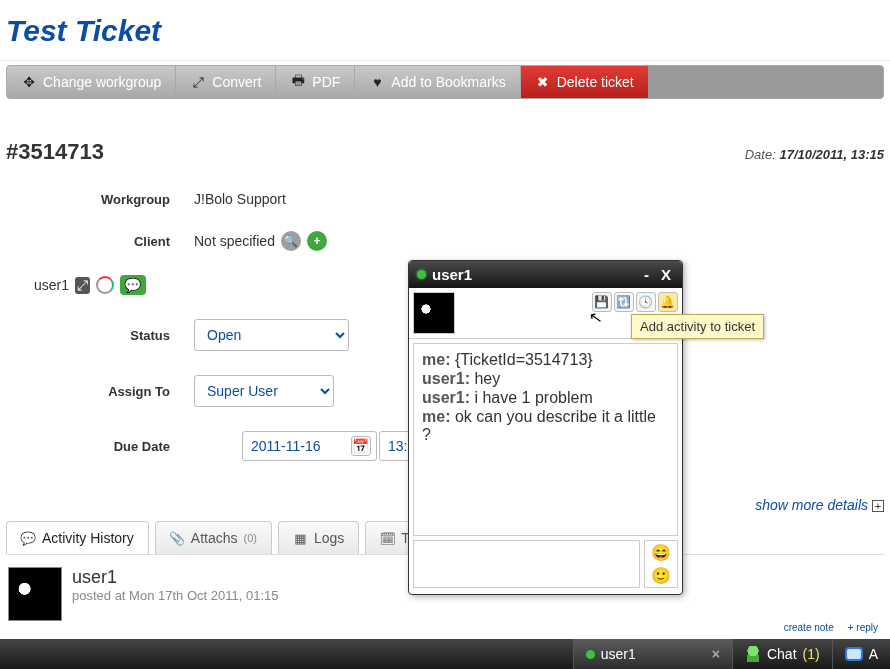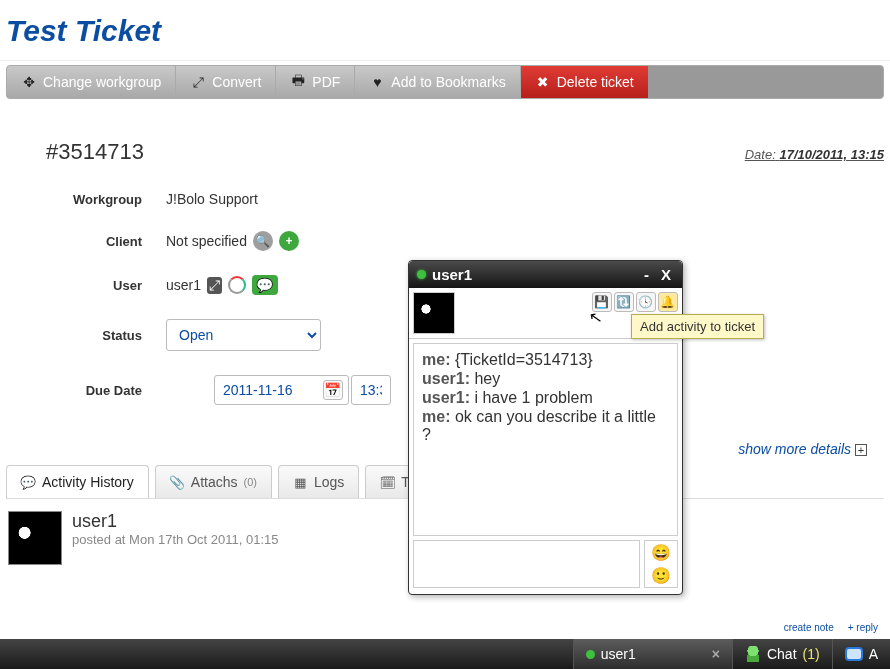--- a/index.html
+++ b/index.html
@@ -42,43 +42,43 @@
   }
   .toolbar .tbtn.danger { background: linear-gradient(#e13b35,#b7201b); border-right:none;}
   .toolbar .ticon {
     width:16px;height:16px;display:inline-flex;align-items:center;justify-content:center;
     color:#222;
   }
   .meta-row{
     display:flex;justify-content:space-between;align-items:baseline;
     padding: 40px 6px 0 6px;
   }
-  .ticket-num{font-size:22px;font-weight:normal;color:#333;margin-left:40px;}
-  .date-label{color:#555;font-style:italic;text-decoration:underline;}
+  .ticket-num{font-size:22px;font-weight:bold;color:#333;}
+  .date-label{color:#555;font-style:italic;}
   .date-label .dval{font-weight:bold;color:#333;}
-  .form-area{padding:26px 6px 10px 6px;}
+  .form-area{padding:26px 6px 10px 6px;margin-left:28px;}
   .frow{display:flex;align-items:center;margin-bottom:24px;}
   .flabel{width:160px;text-align:right;padding-right:24px;font-weight:bold;color:#333;font-size:13px;}
   .fval{display:flex;align-items:center;gap:6px;color:#333;font-size:14px;}
   .pill-icon{width:20px;height:20px;border-radius:50%;display:inline-flex;align-items:center;justify-content:center;font-size:12px;}
   .grey-pill{background:#9e9e9e;color:#fff;}
   .green-pill{background:#3ea83e;color:#fff;font-weight:bold;}
   .speech-pill{background:#3ea83e;color:#fff;border-radius:4px;padding:2px 4px;}
   .expand-pill{background:#555;color:#fff;border-radius:3px;padding:0 2px;}
   .swirl{width:18px;height:18px;border-radius:50%;border:2px solid #999;border-top-color:#e33;border-right-color:#2b8;}
   select, input[type=text]{
     border:1px solid #bbb;border-radius:3px;padding:6px 8px;font-size:14px;color:#0b4da2;background:#fff;
   }
   .sel-wide{width:155px;}
   .sel-med{width:140px;}
   .date-wrap{display:flex;gap:8px;align-items:center;padding-left:48px;}
   .date-box{position:relative;display:flex;align-items:center;}
   .cal-icon{width:20px;height:20px;display:inline-flex;align-items:center;justify-content:center;border:1px solid #bbb;border-radius:3px;margin-left:-26px;background:#fafafa;}
   .more-details{
-    text-align:right;padding:2px 23px 8px 0;color:#0b4da2;font-style:italic;font-size:14px;
+    text-align:right;padding:2px 6px 8px 0;color:#0b4da2;font-style:italic;font-size:14px;
   }
   .more-details .plus{display:inline-block;border:1px solid #555;width:12px;height:12px;line-height:10px;text-align:center;font-size:11px;color:#333;font-style:normal;margin-left:4px;}
   .tabs{display:flex;gap:6px;margin:0 6px;border-bottom:1px solid #ddd;}
   .tab{
     display:flex;align-items:center;gap:6px;
     padding:8px 14px;border:1px solid #ccc;border-bottom:none;border-radius:4px 4px 0 0;
     background:linear-gradient(#fafafa,#e9e9e9);color:#555;font-size:14px;cursor:pointer;
   }
   .tab.active{background:#fff;color:#222;}
   .tab .cnt{font-size:11px;color:#888;}
@@ -179,38 +179,45 @@
   <div class="frow">
     <div class="flabel">Client</div>
     <div class="fval">
       <span>Not specified</span>
       <span class="pill-icon grey-pill">🔍</span>
       <span class="pill-icon green-pill">+</span>
     </div>
   </div>
 
   <div class="frow">
-    <div class="flabel">User</div>
     <div class="fval">
       <span>user1</span>
       <span class="expand-pill">⤢</span>
       <span class="swirl"></span>
       <span class="speech-pill">💬</span>
     </div>
   </div>
 
   <div class="frow">
     <div class="flabel">Status</div>
     <div class="fval">
       <select class="sel-wide">
         <option>Open</option>
       </select>
     </div>
   </div>
 
+  <div class="frow">
+    <div class="flabel">Assign To</div>
+    <div class="fval">
+      <select class="sel-med">
+        <option>Super User</option>
+      </select>
+    </div>
+  </div>
 
   <div class="frow">
     <div class="flabel">Due Date</div>
     <div class="fval date-wrap">
       <span class="date-box">
         <input type="text" style="width: 135px;" value="2011-11-16">
         <span class="cal-icon">📅</span>
       </span>
       <input type="text" style="width: 40px;" value="13:30">
     </div>

